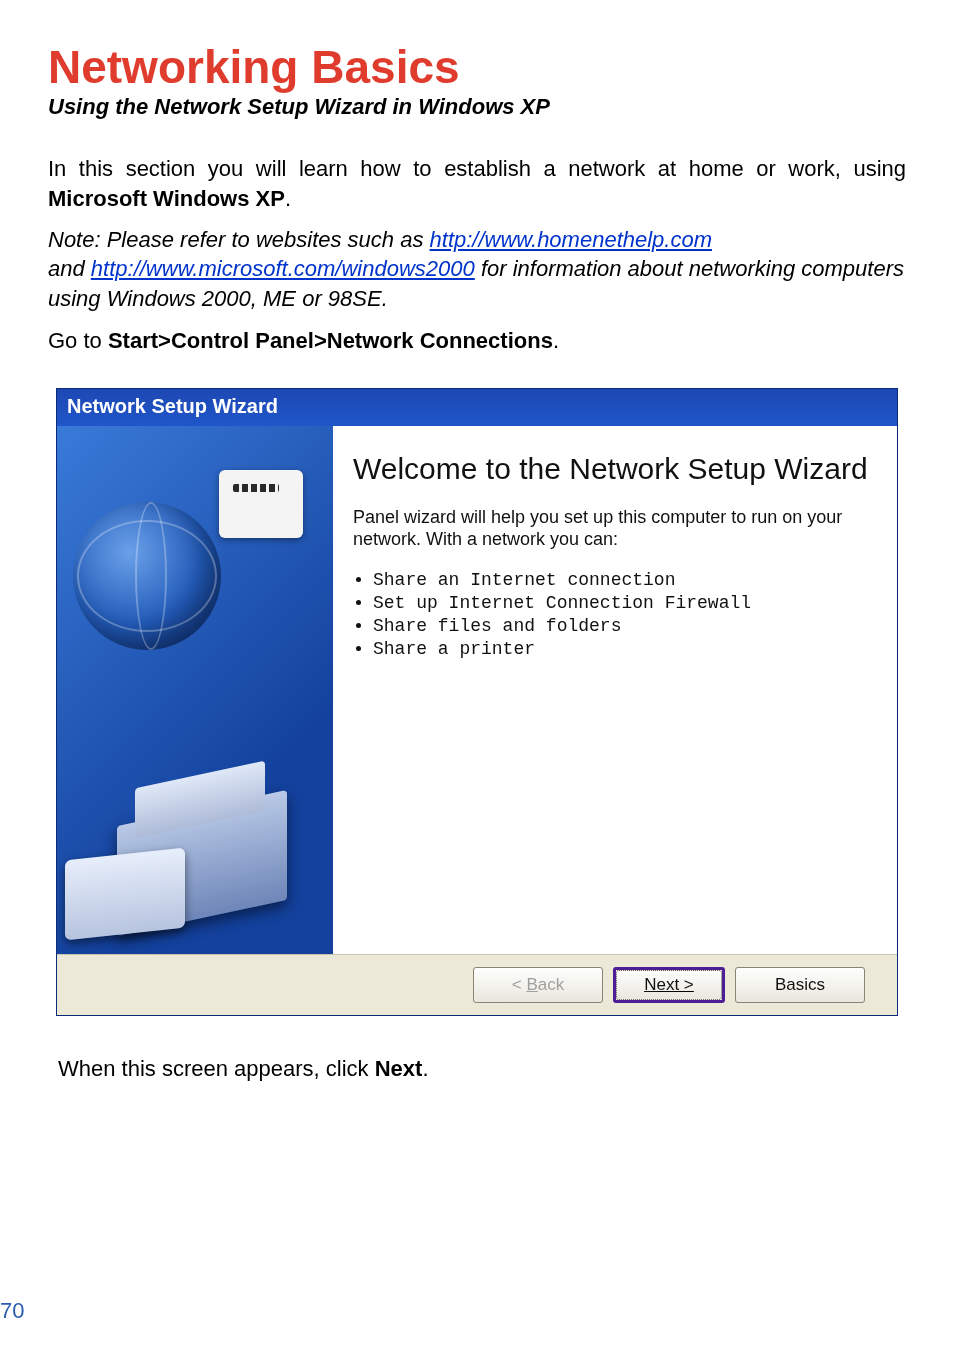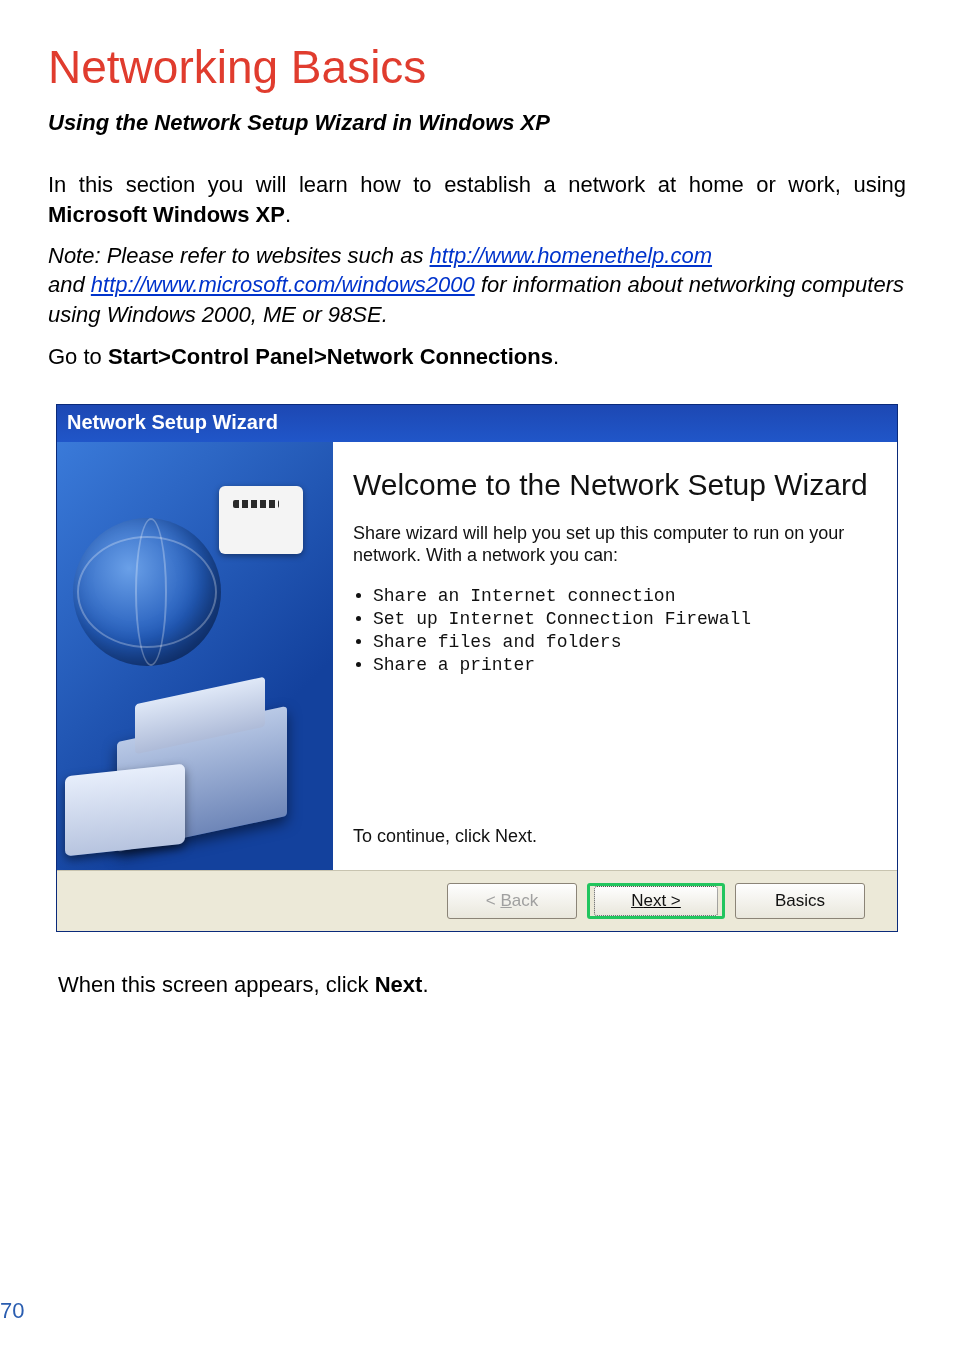--- a/index.html
+++ b/index.html
@@ -7,22 +7,21 @@
     font-family: Arial, Helvetica, sans-serif;
     background: #ffffff;
     width: 954px;
     height: 1352px;
     position: relative;
     padding: 40px 48px 0 48px;
   }
   .title {
     color: #e03c2e;
     font-size: 46px;
-    font-weight: 400;
-    margin-bottom: 16px;
+    font-weight: 700;
   }
   .subtitle {
     font-style: italic;
     font-weight: 700;
     font-size: 22px;
     margin-bottom: 34px;
   }
   .para1 {
     font-size: 22px;
     text-align: justify;
@@ -52,21 +51,21 @@
     background: linear-gradient(#1d48b3, #2056c9);
     color: #fff;
     font-family: "Trebuchet MS", sans-serif;
     font-weight: 700;
     font-size: 20px;
     padding: 6px 10px 8px 10px;
   }
   .wizard-body {
     display: flex;
     background: #fff;
-    height: 428px;
+    height: 528px;
   }
   .wizard-left {
     width: 276px;
     background: linear-gradient(135deg, #3a7ad9 0%, #13419d 70%);
     position: relative;
     overflow: hidden;
   }
   
   .globe {
     position: absolute;
@@ -149,21 +148,21 @@
     border-radius: 3px;
     font-family: Tahoma, sans-serif;
     font-size: 17px;
     color: #111;
     cursor: pointer;
   }
   .xp-btn.disabled { color: #a0a0a0; }
   .xp-btn .mn { text-decoration: underline; }
   .next-wrap {
     display:inline-flex;align-items:center;justify-content:center;
-    width:138px;height:36px;border:3px solid #22c55e; border-radius:3px;text-decoration:underline;
+    width:112px;height:36px;border:3px solid #4c1d95; border-radius:3px;text-decoration:underline;
   }
   .next-wrap .xp-btn{width:124px;height:30px;border:1px dotted #555;}
   .after-text {
     font-size: 22px;
     margin-left: 10px;
   }
   .pagenum {
     position: absolute;
     bottom: 28px; left: 0; right: 0;
     text-align: left;
@@ -194,28 +193,27 @@
   <div class="wizard-title">Network Setup Wizard</div>
   <div class="wizard-body">
     <div class="wizard-left">
       <div class="plogo"></div>
       <div class="globe"></div>
       <div class="printer"></div>
       <div class="tray"></div>
     </div>
     <div class="wizard-right">
       <div class="wiz-heading">Welcome to the Network Setup Wizard</div>
-      <div class="wiz-text">Share wizard will help you set up this computer to run on your network. With a network you can:</div>
+      <div class="wiz-text">Panel wizard will help you set up this computer to run on your network. With a network you can:</div>
       <ul class="wiz-list">
         <li>Share an Internet connection</li>
         <li>Set up Internet Connection Firewall</li>
         <li>Share files and folders</li>
         <li>Share a printer</li>
       </ul>
-      <div class="wiz-text continue">To continue, click Next.</div>
     </div>
   </div>
   <div class="wizard-footer">
     <button class="xp-btn disabled">
       <span>&lt; </span><span class="mn">B</span><span>ack</span>
     </button>
     <span class="next-wrap">
       <button class="xp-btn">
         <span class="mn">N</span><span>ext &gt;</span>
       </button>

